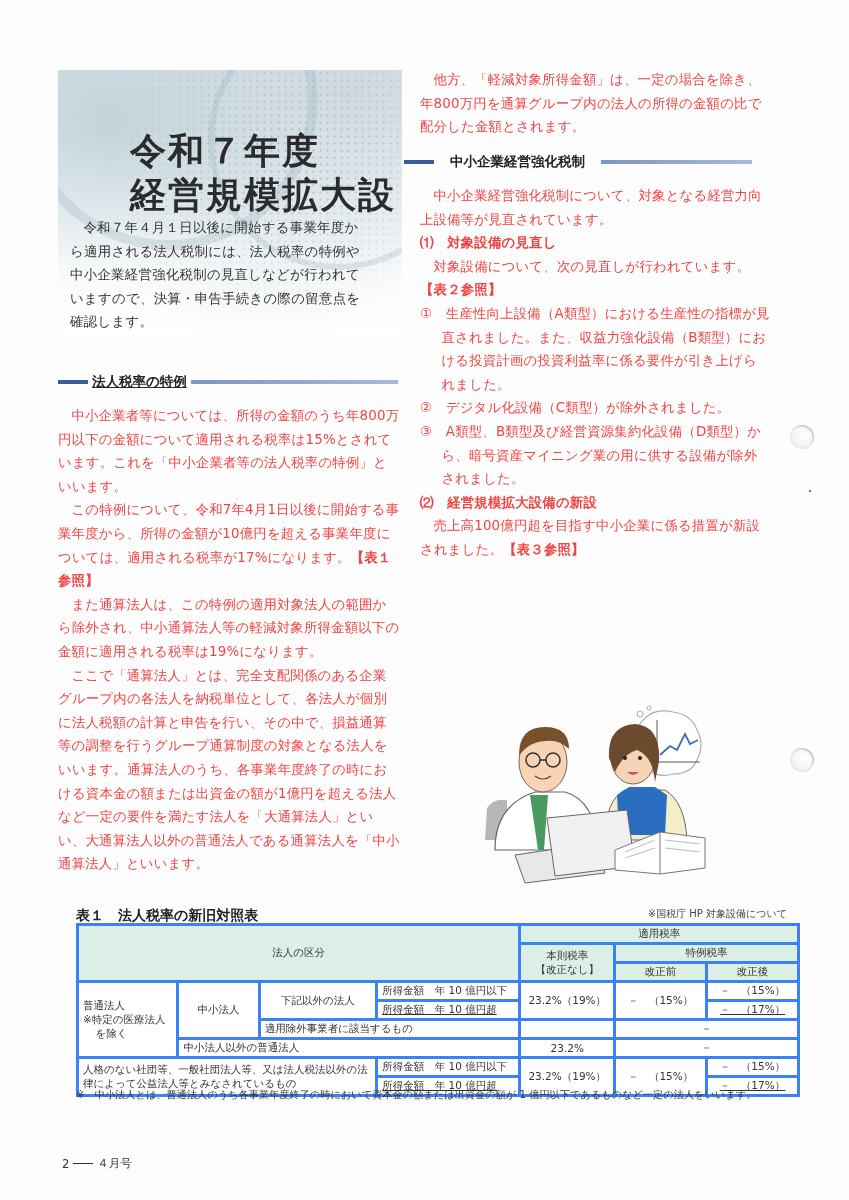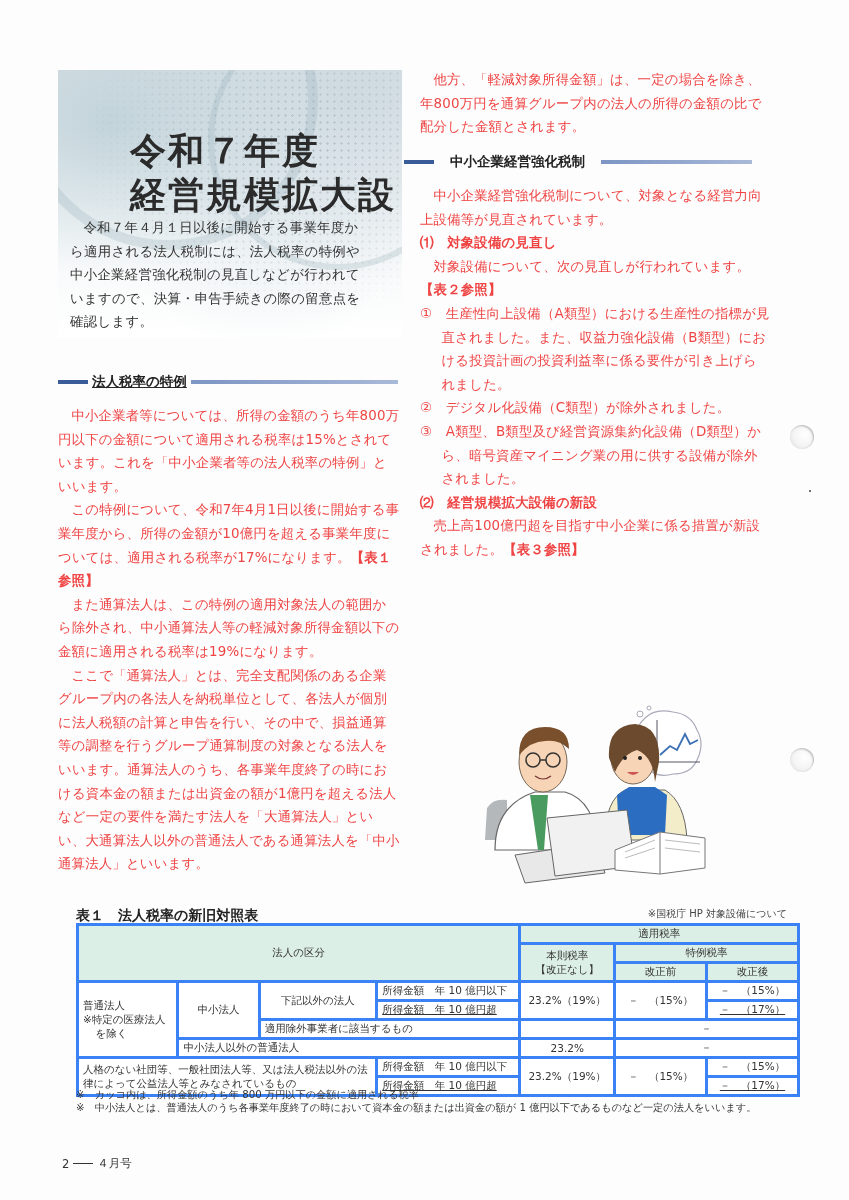--- a/index.html
+++ b/index.html
@@ -254,21 +254,20 @@
       <td class="c">－　（15%）</td>
     </tr>
     <tr>
       <td class="ub">所得金額　年 10 億円超</td>
       <td class="c ul">－　（17%）</td>
     </tr>
   </tbody>
     </table>
 
   <div class="notes">
-    <div class="n">※　カッコ内は、所得金額のうち年 800 万円以下の金額に適用される税率</div>
     <div class="n">※　中小法人とは、普通法人のうち各事業年度終了の時において資本金の額または出資金の額が 1 億円以下であるものなど一定の法人をいいます。</div>
   </div>
 
   <div class="folio">
     <span>2</span>
     <span class="dash"></span>
     <span>４月号</span>
   </div>
 </div>
 

